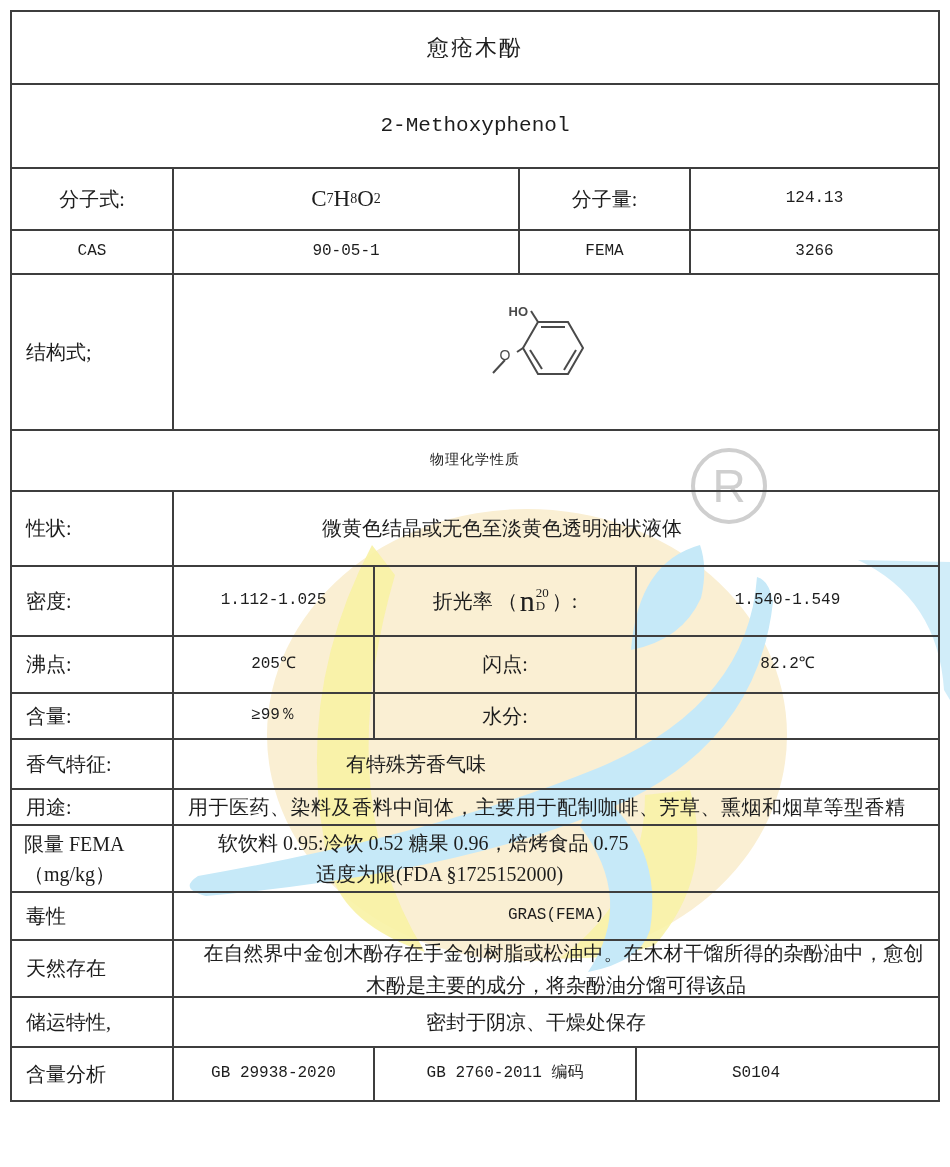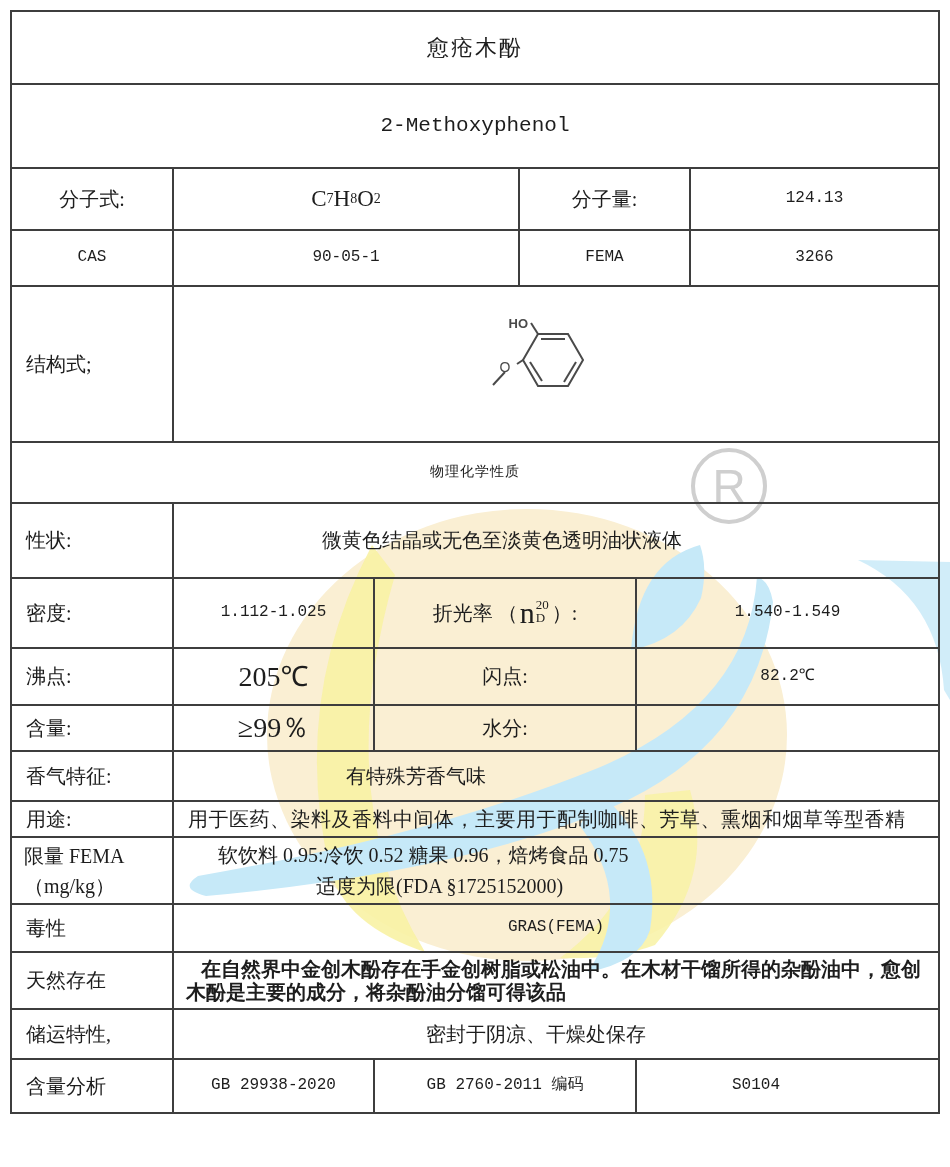--- a/index.html
+++ b/index.html
@@ -27,45 +27,45 @@
   .cell.cfirst{border-left:none;}
   .left{justify-content:flex-start;text-align:left;padding-left:14px;}
   
   .w-lab{width:160px;flex:0 0 160px;}
   .w-a2{width:346px;flex:0 0 346px;}
   .w-a3{width:171px;flex:0 0 171px;}
   .w-c2{width:201px;flex:0 0 201px;}
   .w-c3{width:262px;flex:0 0 262px;}
   .grow{flex:1 1 auto;}
   
-  .r1{height:71px;}.r2{height:84px;}.r3{height:62px;}.r4{height:56px;}
+  .r1{height:71px;}.r2{height:84px;}.r3{height:62px;}.r4{height:44px;}
   .r5{height:156px;}.r6{height:61px;}.r7{height:75px;}.r8{height:70px;}
   .r9{height:57px;}.r10{height:46px;}.r11{height:51px;}.r12{height:50px;}
   .r13{height:36px;}.r14{height:67px;}.r15{height:48px;}.r16{height:57px;}
   .r17{height:50px;}.r18{height:54px;}
   
   .mono{font-family:"Liberation Mono","DejaVu Sans Mono",monospace;font-size:16px;}
   .title{font-size:22px;letter-spacing:2px;}
   .section{font-size:14px;letter-spacing:1px;}
-  .sansval{font-family:Liberation Serif, serif;font-size:28px;}
+  .sansval{font-family:Liberation Mono, monospace;font-size:16px;}
   .formula{font-size:23px;font-family:"Liberation Serif","DejaVu Serif",serif;}
   .formula sub{font-size:14px;}
   .refr-n{font-size:30px;line-height:1;margin-left:2px;}
   .refr-stack{display:inline-flex;flex-direction:column;align-items:flex-start;
     font-size:13px;line-height:13px;margin:0 3px 0 1px;transform:translateY(-2px);}
   .shift-left{margin-right:108px;}
   .stor-shift{margin-right:40px;}
   .odor-cell{justify-content:flex-start;text-align:left;padding-left:172px;}
   .limit-lab{flex-direction:column;align-items:flex-start;justify-content:center;
     padding-left:12px;line-height:30px;}
   .limit-val{flex-direction:column;align-items:flex-start;justify-content:center;line-height:31px;}
   .limit-l1{margin-left:38px;}
   .limit-l2{margin-left:136px;}
-  .para{display:block;text-indent:15px;line-height:23px;font-size:20px;
-    text-align:left;padding:2px 12px;align-self:center;font-weight:bold;}
+  .para{display:block;text-indent:15px;line-height:32px;font-size:20px;
+    text-align:center;padding:2px 12px;align-self:center;}
   .usage-text{letter-spacing:0.5px;}
   .s0104{justify-content:flex-start;text-align:left;padding-left:95px;}
   .struct-cell{justify-content:flex-start;padding-left:316px;}
 </style>
 </head>
 <body>
 
 <div class="page">
 
   <svg class="watermark" width="950" height="1167" viewBox="0 0 950 1167">

